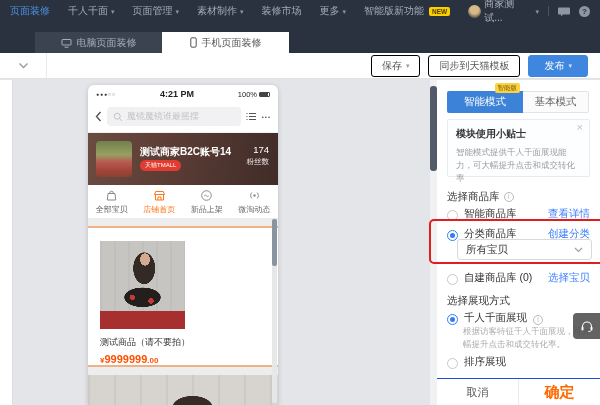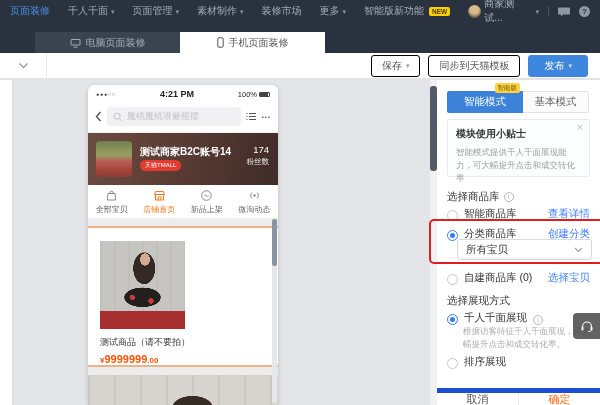--- a/index.html
+++ b/index.html
@@ -16,21 +16,21 @@
 .caret {font-size:7px;color:#8b93a0;line-height:1}
 .btn .caret {color:#999}
 .new-badge {background:#fcd000;color:#4d3c00;font-size:6.5px;font-weight:bold;padding:1px 3px;border-radius:2px;margin-left:2px}
 .nav-right {margin-left:auto;display:flex;align-items:center;gap:9px}
 .avatar {width:13px;height:13px;border-radius:50%;background:radial-gradient(circle at 50% 35%,#d8b98a 0 40%,#7a6a52 70%,#4e4a3f 100%)}
 .nav-user {display:flex;align-items:center;gap:3px;color:#aeb5c0;cursor:pointer}
 .nav-divider {width:1px;height:10px;background:#4a5361}
 .help-ic {width:11px;height:11px;border-radius:50%;background:#8d96a3;color:#2a323f;font-size:8px;font-weight:bold;text-align:center;line-height:11px}
 
 .tabs {position:absolute;bottom:0;left:35px;display:flex}
-.tab {width:145px;height:21px;display:flex;align-items:center;justify-content:center;gap:5px;font-size:10px;cursor:pointer}
+.tab {width:127px;height:21px;display:flex;align-items:center;justify-content:center;gap:5px;font-size:10px;cursor:pointer}
 .tab-pc {background:#3a434f;color:#a7aeb8}
 .tab-mobile {background:#fff;color:#555}
 
 
 .toolbar {position:absolute;top:53px;left:0;width:600px;height:26px;background:#fff;border-bottom:1px solid #e2e2e2;display:flex;align-items:center}
 .page-select {width:47px;height:100%;border-right:1px solid #ebebeb;display:flex;align-items:center;justify-content:center;cursor:pointer;background:#fff}
 .toolbar-spacer {flex:1}
 .btn {height:22px;padding:0 10px;border:1px solid #000000;border-radius:3px;background:#fff;color:#555;font-size:10px;display:flex;align-items:center;gap:4px;margin-right:8px;cursor:pointer}
 .btn-publish {background:#3e86de;border-color:#3e86de;color:#fff;padding:0 15px;margin-right:12px}
 .btn-publish .caret {color:#cfe0f5}
@@ -103,23 +103,23 @@
 .info-ic {width:10px;height:10px;border:1px solid #b9b9b9;border-radius:50%;color:#b9b9b9;font-size:7px;line-height:8px;text-align:center;flex:none}
 .opt-row {position:absolute;left:10px;right:10px;display:flex;align-items:flex-end;gap:6px;cursor:pointer}
 .radio {width:11px;height:11px;border:1px solid #c9c9c9;border-radius:50%;background:#fff;flex:none}
 .radio.sel {border-color:#2f7ef7}
 .radio.sel::after {content:"";display:block;width:5px;height:5px;margin:2px;border-radius:50%;background:#2f7ef7}
 .opt-link {margin-left:auto;color:#3d7eff;cursor:pointer}
 .dropdown {position:absolute;left:20px;top:159px;width:135px;height:21px;border:1px solid #d9d9d9;border-radius:3px;display:flex;align-items:center;padding:0 8px;background:#fff;color:#333;cursor:pointer}
 .dd-caret {margin-left:auto}
 .annotation {position:absolute;left:-8px;top:139px;width:178px;height:45px;border:2px solid #e11d1d;border-radius:5px;pointer-events:none;z-index:5}
 .opt-desc {position:absolute;left:26px;right:6px;font-size:8.5px;color:#ababab;line-height:1.5}
-.bottom-bar {position:absolute;left:0;right:0;bottom:0;height:17px;border-top:5px solid #1d4ed8;display:flex;background:#fff}
+.bottom-bar {position:absolute;left:0;right:0;bottom:0;height:27px;border-top:1px solid #1d4ed8;display:flex;background:#fff}
 .bb-cancel {flex:1;display:flex;align-items:center;justify-content:center;color:#555;font-size:11px;border-right:1px solid #ebebeb;cursor:pointer}
-.bb-confirm {flex:1;display:flex;align-items:center;justify-content:center;color:#ff6a00;font-size:11px;font-weight:normal;cursor:pointer}
+.bb-confirm {flex:1;display:flex;align-items:center;justify-content:center;color:#ff6a00;font-size:15px;font-weight:bold;cursor:pointer}
 
 .service-fab {position:absolute;right:0;top:313px;width:27px;height:26px;background:rgba(72,72,72,.85);border-radius:4px 0 0 4px;display:flex;align-items:center;justify-content:center;z-index:6;cursor:pointer}
 </style>
 </head>
 <body>
 
 <div class="header">
   <div class="topnav">
     <div class="nav-left">
       <span class="nav-item active">

